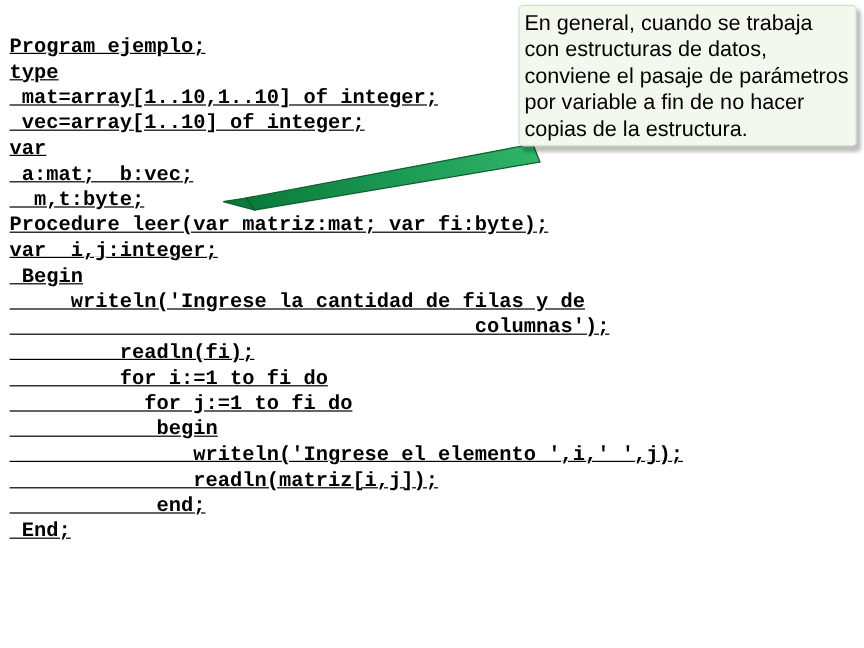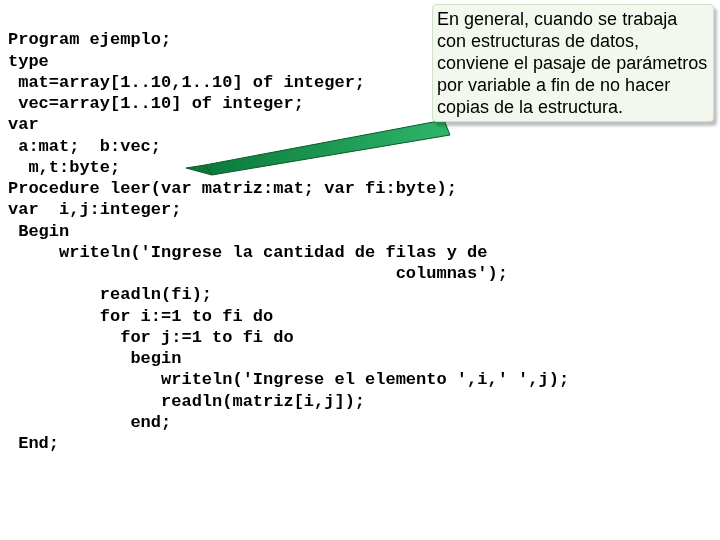--- a/index.html
+++ b/index.html
@@ -13,20 +13,21 @@
     font-size: 17px;
     font-weight: bold;
     line-height: 1.25;
     position: relative;
     color: #000;
   }
   .code-block {
     white-space: pre;
     position: relative;
     z-index: 1;
+    text-decoration: underline;
   }
   .callout {
     position: absolute;
     top: 4px;
     right: 6px;
     width: 272px;
     background: #f2f8ee;
     border: 1px solid #cfe0c8;
     border-radius: 4px;
     padding: 4px 4px 2px 4px;

